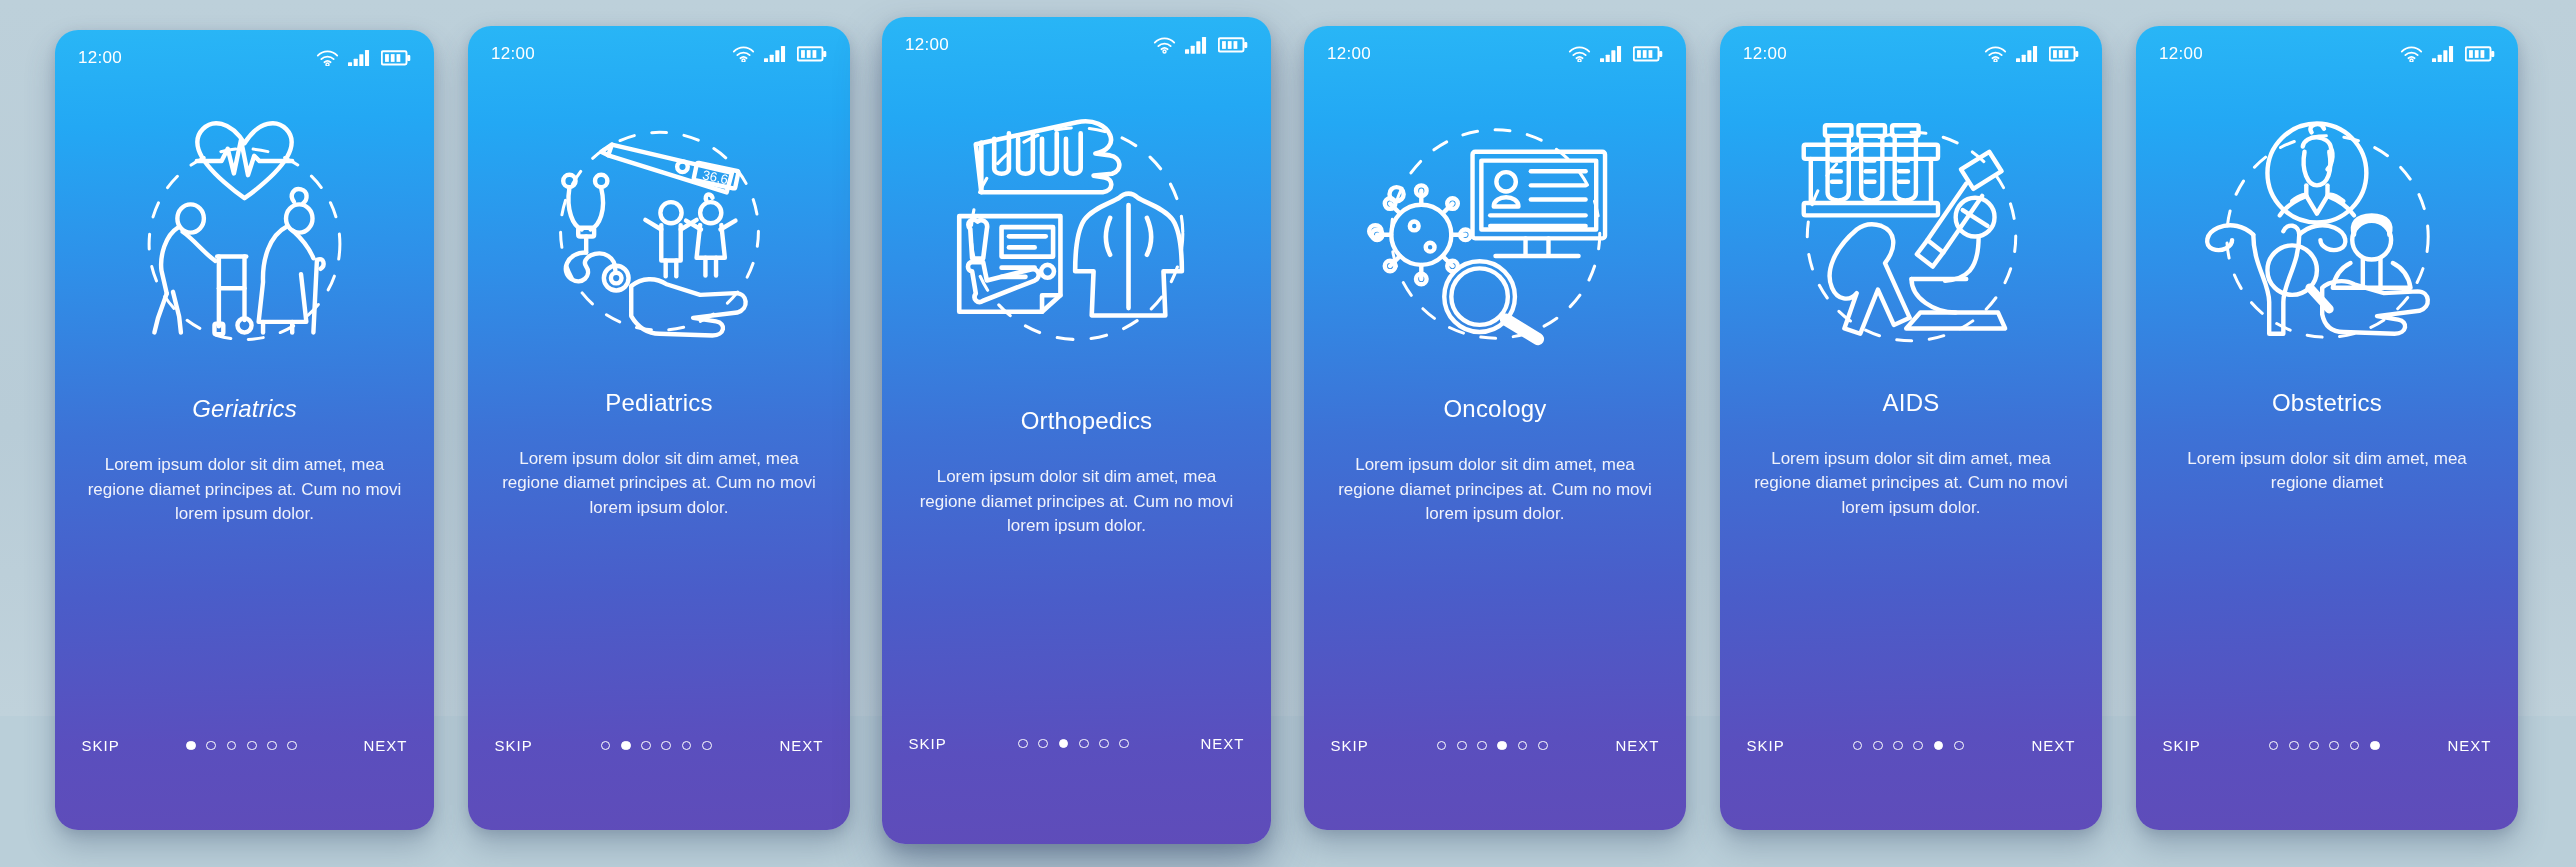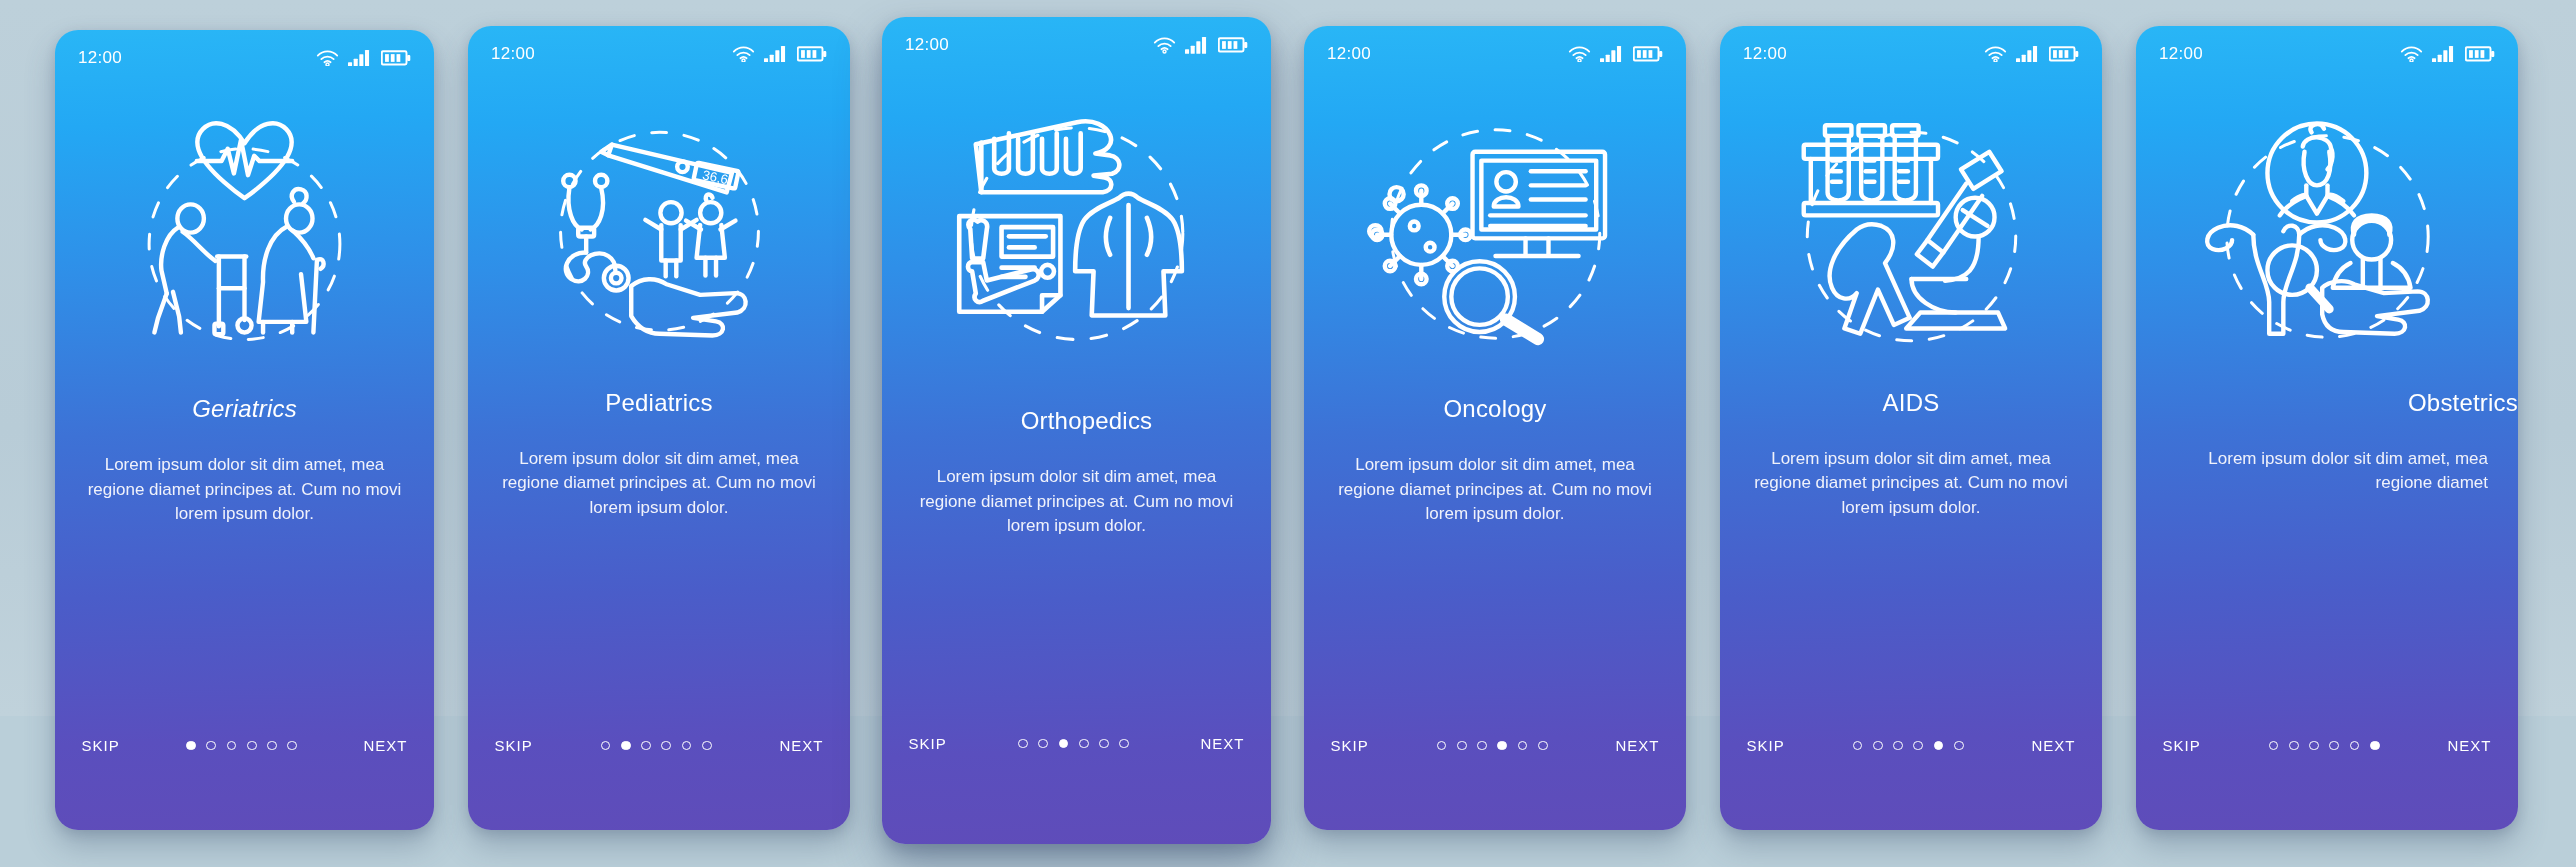--- a/index.html
+++ b/index.html
@@ -601,22 +601,22 @@
             <path d="M130 216 L152 240" stroke-width="10"></path>
             <circle cx="200" cy="162" r="22"></circle>
             <path d="M180 156 C180 132 220 132 220 156 C224 144 218 134 200 134 C182 134 176 144 180 156 Z"></path>
             <path d="M190 182 L190 214"></path>
             <path d="M210 182 L210 214"></path>
             <path d="M176 188 C164 194 158 204 156 216 L244 216 C242 204 236 194 224 188"></path>
             <path d="M144 216 C152 208 170 206 180 212 L214 222 L252 220 C266 220 268 238 254 242 L206 248 L230 252 C242 254 240 268 226 268 L168 266 C152 266 146 256 144 246 Z"></path>
           </g>
         </svg>
       </div>
-      <div class="title" style="margin-top: 26.5px; text-align: right;">Obstetrics</div>
-      <div class="body-text" style="margin-top: 30px; text-align: right;">Lorem ipsum dolor sit dim amet, mea regione diamet</div>
+      <div class="title" style="margin-top: 26.5px;">Obstetrics</div>
+      <div class="body-text" style="margin-top: 30px;">Lorem ipsum dolor sit dim amet, mea regione diamet</div>
       <div style="flex: 1 1 auto;"></div>
       <div class="footer" style="margin-bottom: 76px;">
         <div class="nav-label">SKIP</div>
         <div class="dots">
           <span class="dot"></span>
           <span class="dot"></span>
           <span class="dot"></span>
           <span class="dot"></span>
           <span class="dot"></span>
           <span class="dot active"></span>

